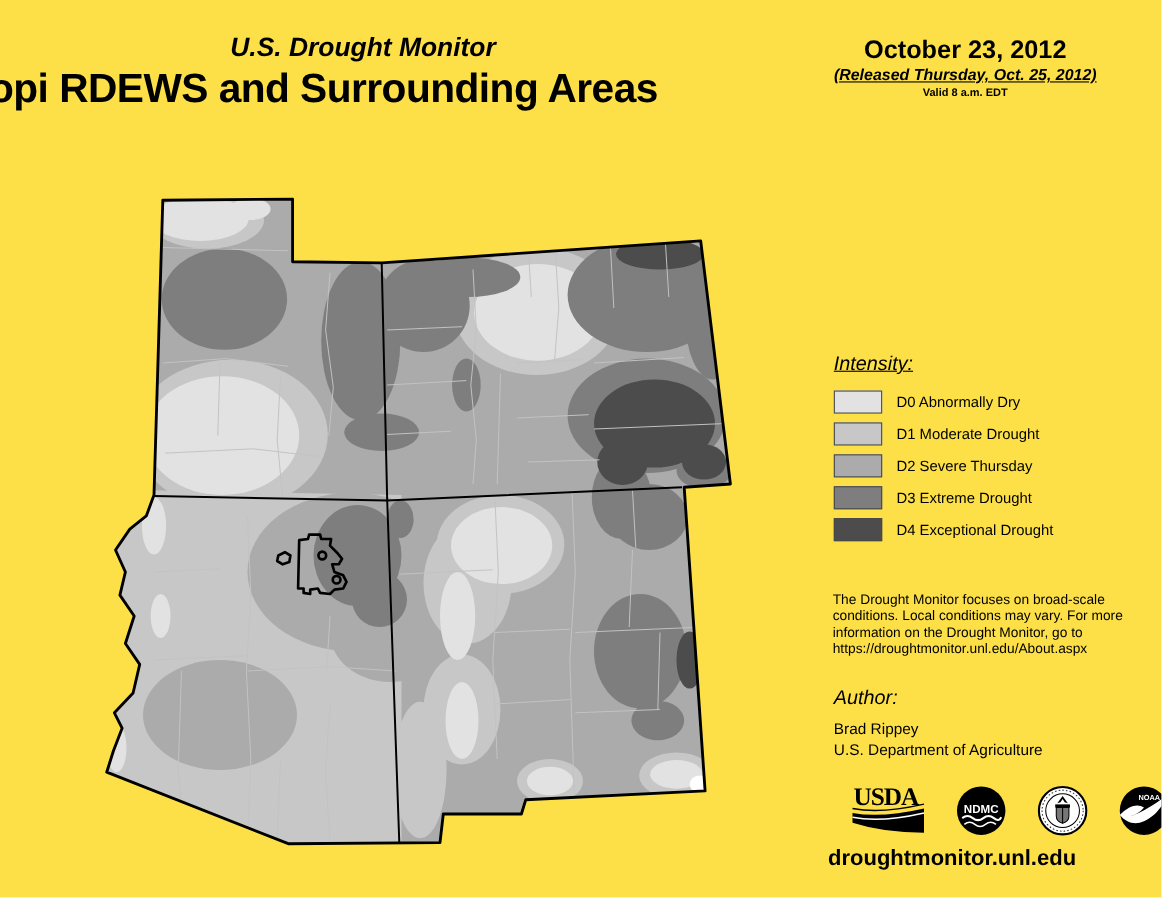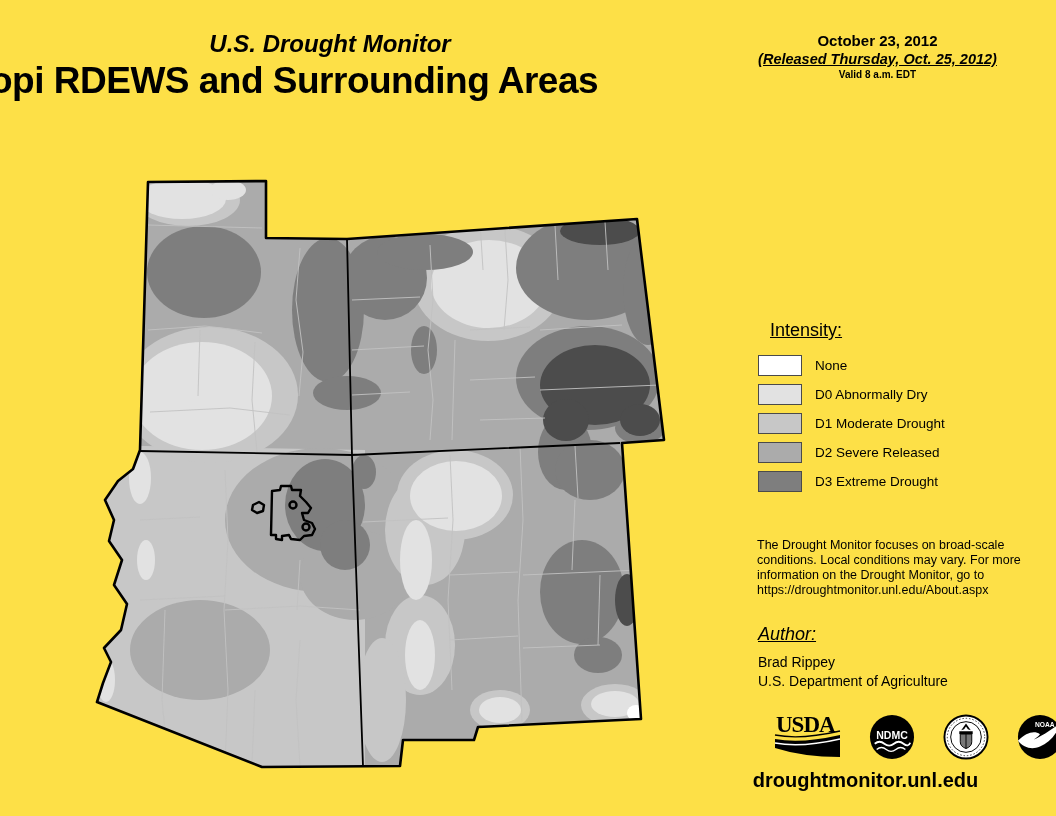--- a/index.html
+++ b/index.html
@@ -6,46 +6,46 @@
   html,body { width:1056px; height:816px; background:#ffffff; overflow:hidden;
               font-family:"Liberation Sans", sans-serif; color:#000; }
   #page { position:relative; width:1056px; height:816px; background:#fde047; overflow:hidden; }
 
   
   .program-title { position:absolute; left:150px; top:30px; width:360px; text-align:center;
                    font-size:24px; font-weight:bold; font-style:italic; white-space:nowrap; }
   .map-title { position:absolute; left:-10px; top:60px; font-size:37px; font-weight:bold;
                white-space:nowrap; letter-spacing:-0.5px; }
   .date-block { position:absolute; left:705px; top:32px; width:345px; text-align:center; }
-  .date-line { font-size:15px; font-weight:bold; }
+  .date-line { font-size:23px; font-weight:bold; }
   .released-line { font-size:14.5px; font-weight:bold; font-style:italic; margin-top:2px; white-space:nowrap;text-decoration:underline; }
   .valid-line { font-size:10px; font-weight:bold; margin-top:2px; }
 
   
   .map-svg { position:absolute; left:88px; top:168px; }
   .d0 { fill:#e2e2e2; } .d1 { fill:#c7c7c7; } .d2 { fill:#ababab; }
   .d3 { fill:#7e7e7e; } .d4 { fill:#4c4c4c; } .none-fill { fill:#ffffff; }
   .county { stroke:#c2c2c2; stroke-width:0.9; fill:none; }
   .stateline { stroke:#000; stroke-width:1.8; fill:none; }
   .outline { stroke:#000; stroke-width:2.6; fill:none; stroke-linejoin:round; }
   .hopi { stroke:#000; stroke-width:2.4; fill:none; stroke-linejoin:round; }
 
   
-  .legend-heading { position:absolute; left:758px; top:320px; font-size:18px; 
-                    text-decoration:underline;margin-left:12px; }
+  .legend-heading { position:absolute; left:758px; top:320px; font-size:18px; font-style:italic;
+                    text-decoration:underline; }
   .legend { position:absolute; left:758px; top:351px; }
   .legend-row { display:flex; align-items:center; height:29px; }
   .swatch { width:44px; height:21px; border:1.5px solid #4a4a4a; flex:0 0 auto; }
   .legend-label { margin-left:13px; font-size:13.5px; }
 
   
   .disclaimer { position:absolute; left:757px; top:538px; width:290px; font-size:12.5px;
                 line-height:1.2; }
   .author-heading { position:absolute; left:758px; top:624px; font-size:18px; font-style:italic;
-                    text-decoration:underline; }
+                    }
   .author-name { position:absolute; left:758px; top:654px; font-size:14px; }
   .author-org  { position:absolute; left:758px; top:673px; font-size:14px; }
 
   
   .logos { position:absolute; left:757px; top:702px; width:290px; height:58px;
            display:flex; align-items:flex-end; justify-content:space-between;margin-left:16px; }
   .footer-url { position:absolute; left:708px; top:769px; width:315px; text-align:center;
                 font-size:20px; font-weight:bold; }
 </style>
 </head>
@@ -179,38 +179,38 @@
       <path class="hopi" d="M272,491 L280,490 L281,486 L291,486 L292,490 L301,490 L300,496 L306,502 L311,508 L308,513 L302,513 L304,520 L312,523 L315,529 L312,535 L304,536 L300,540 L291,539 L289,535 L282,536 L282,540 L276,539 L276,535 L271,535 Z"></path>
       <path class="hopi" d="M253,505 L259,502 L264,505 L263,511 L257,513 L252,510 Z"></path>
       <circle class="hopi" cx="293" cy="505" r="3.5" stroke-width="2"></circle>
       <circle class="hopi" cx="306" cy="527" r="3.5" stroke-width="2"></circle>
     </g>
   </svg>
 
   <div class="legend-heading">Intensity:</div>
   <div class="legend">
     <div class="legend-row">
-      <span class="swatch" style="background-color: rgb(255, 255, 255);"></span>
-      <span class="legend-label">None</span>
-    </div>
-    <div class="legend-row">
       <span class="swatch" style="background-color: rgb(226, 226, 226);"></span>
       <span class="legend-label">D0 Abnormally Dry</span>
     </div>
     <div class="legend-row">
       <span class="swatch" style="background-color: rgb(199, 199, 199);"></span>
       <span class="legend-label">D1 Moderate Drought</span>
     </div>
     <div class="legend-row">
       <span class="swatch" style="background-color: rgb(171, 171, 171);"></span>
-      <span class="legend-label">D2 Severe Released</span>
+      <span class="legend-label">D2 Severe Thursday</span>
     </div>
     <div class="legend-row">
       <span class="swatch" style="background-color: rgb(126, 126, 126);"></span>
       <span class="legend-label">D3 Extreme Drought</span>
+    </div>
+    <div class="legend-row">
+      <span class="swatch" style="background-color: rgb(76, 76, 76);"></span>
+      <span class="legend-label">D4 Exceptional Drought</span>
     </div>
   </div>
 
   <div class="disclaimer">The Drought Monitor focuses on broad-scale conditions. Local conditions may vary. For more information on the Drought Monitor, go to https://droughtmonitor.unl.edu/About.aspx</div>
   <div class="author-heading">Author:</div>
   <div class="author-name">Brad Rippey</div>
   <div class="author-org">U.S. Department of Agriculture</div>
 
   <div class="logos">
     <svg width="68" height="50" viewBox="0 0 68 50">

